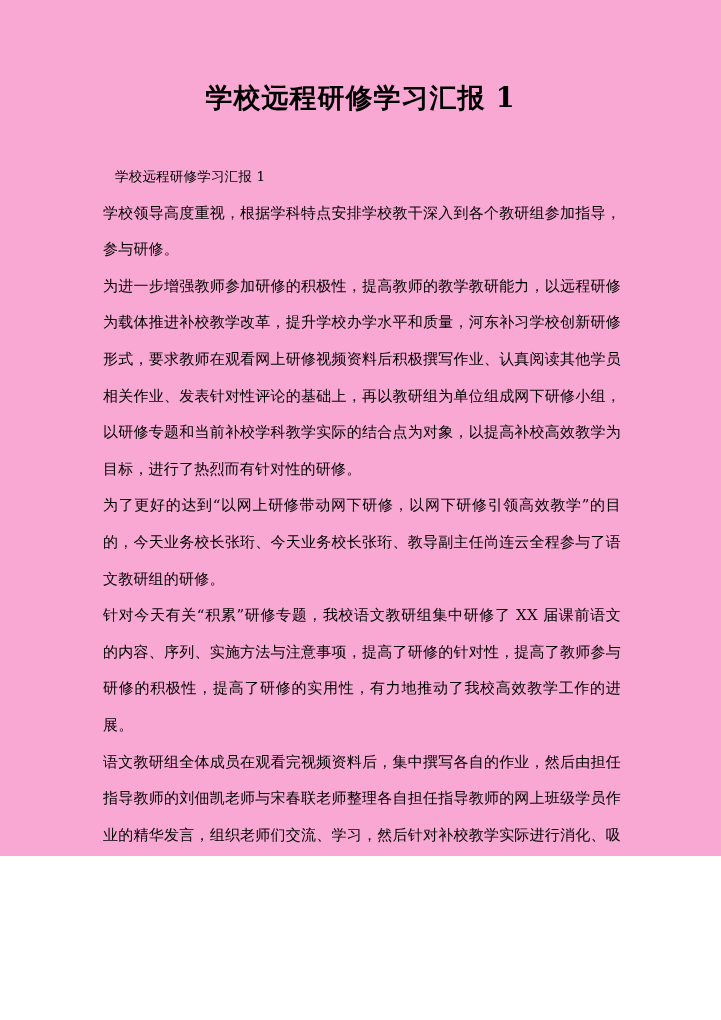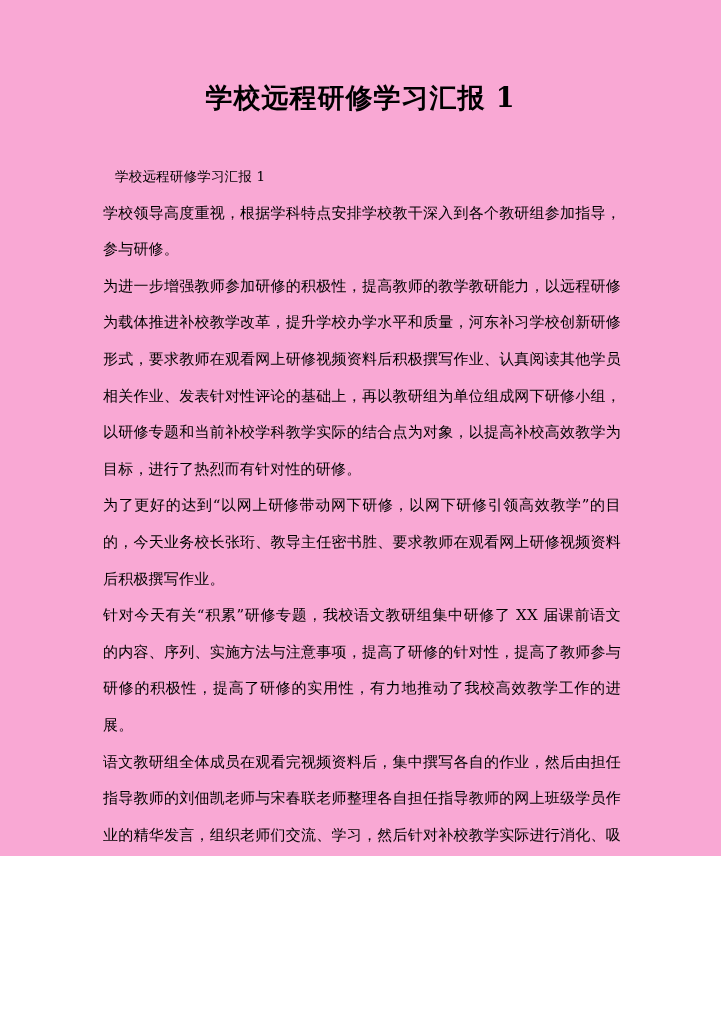--- a/index.html
+++ b/index.html
@@ -57,17 +57,17 @@
 </head>
 <body>
 
 <div class="page">
   <h1 class="doc-title">学校远程研修学习汇报 1</h1>
 
   <div class="doc-body">
     <p class="subheading">学校远程研修学习汇报 1</p>
     <p class="para">学校领导高度重视，根据学科特点安排学校教干深入到各个教研组参加指导，参与研修。</p>
     <p class="para">为进一步增强教师参加研修的积极性，提高教师的教学教研能力，以远程研修为载体推进补校教学改革，提升学校办学水平和质量，河东补习学校创新研修形式，要求教师在观看网上研修视频资料后积极撰写作业、认真阅读其他学员相关作业、发表针对性评论的基础上，再以教研组为单位组成网下研修小组，以研修专题和当前补校学科教学实际的结合点为对象，以提高补校高效教学为目标，进行了热烈而有针对性的研修。</p>
-    <p class="para">为了更好的达到“以网上研修带动网下研修，以网下研修引领高效教学”的目的，今天业务校长张珩、教导主任密书胜、要求教师在观看网上研修视频资料后积极撰写作业。</p>
+    <p class="para">为了更好的达到“以网上研修带动网下研修，以网下研修引领高效教学”的目的，今天业务校长张珩、今天业务校长张珩、教导副主任尚连云全程参与了语文教研组的研修。</p>
     <p class="para">针对今天有关“积累”研修专题，我校语文教研组集中研修了 XX 届课前语文的内容、序列、实施方法与注意事项，提高了研修的针对性，提高了教师参与研修的积极性，提高了研修的实用性，有力地推动了我校高效教学工作的进展。</p>
     <p class="para">语文教研组全体成员在观看完视频资料后，集中撰写各自的作业，然后由担任指导教师的刘佃凯老师与宋春联老师整理各自担任指导教师的网上班级学员作业的精华发言，组织老师们交流、学习，然后针对补校教学实际进行消化、吸收。</p>
   </div>
 </div>
 
 </body></html>

